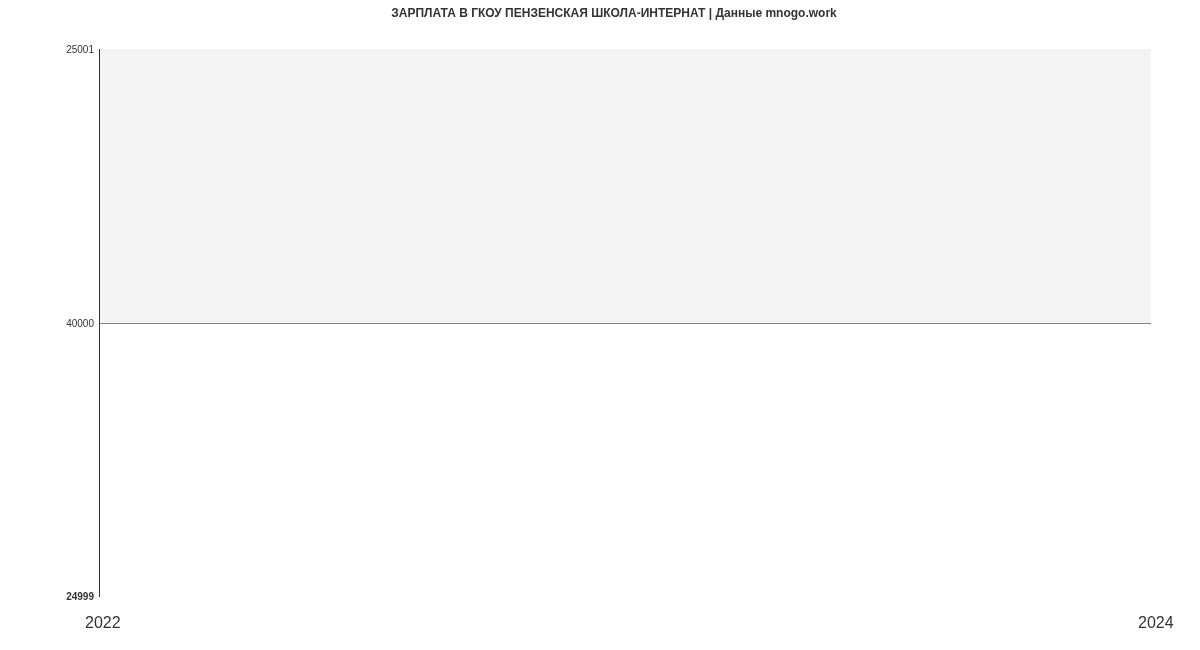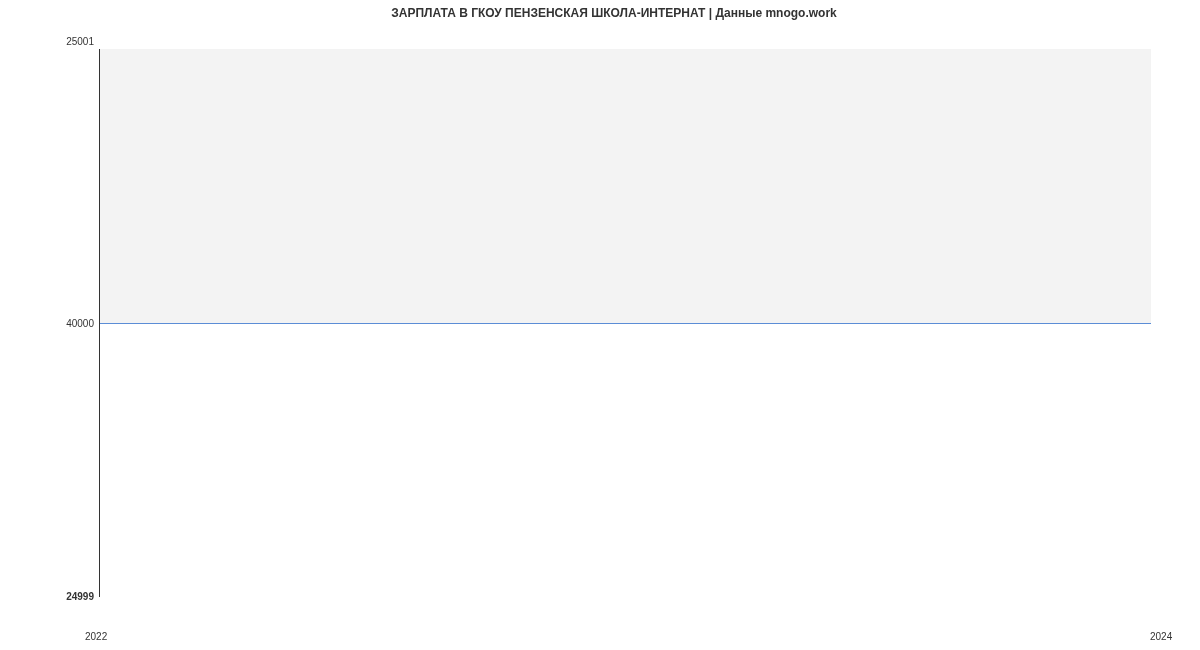--- a/index.html
+++ b/index.html
@@ -66,41 +66,40 @@
     }
     .y-tick-label {
       position: absolute;
       right: 1106px;
       font-size: 10px;
       color: #333;
       text-align: right;
       width: 60px;
     }
     .y-tick-25001 {
-      top: 36px;
+      top: 44px;
     }
     .y-tick-25000 {
       top: 318px;
     }
     .y-tick-24999 {
       top: 591px;
       font-weight: bold;
     }
     .x-tick-label {
       position: absolute;
-      top: 631px;
-      font-size: 10px;
+      top: 614px;
+      font-size: 16px;
       color: #333;
     }
     .x-tick-2022 {
       left: 85px;
     }
     .x-tick-2024 {
       left: 1138px;
-      margin-left: 12px;
     }
   </style>
 </head>
 <body>
 
 <div class="chart-container">
   <div class="chart-title">ЗАРПЛАТА В ГКОУ ПЕНЗЕНСКАЯ ШКОЛА-ИНТЕРНАТ | Данные mnogo.work</div>
 
   <div class="plot-area">
     <div class="plot-bg-upper"></div>

